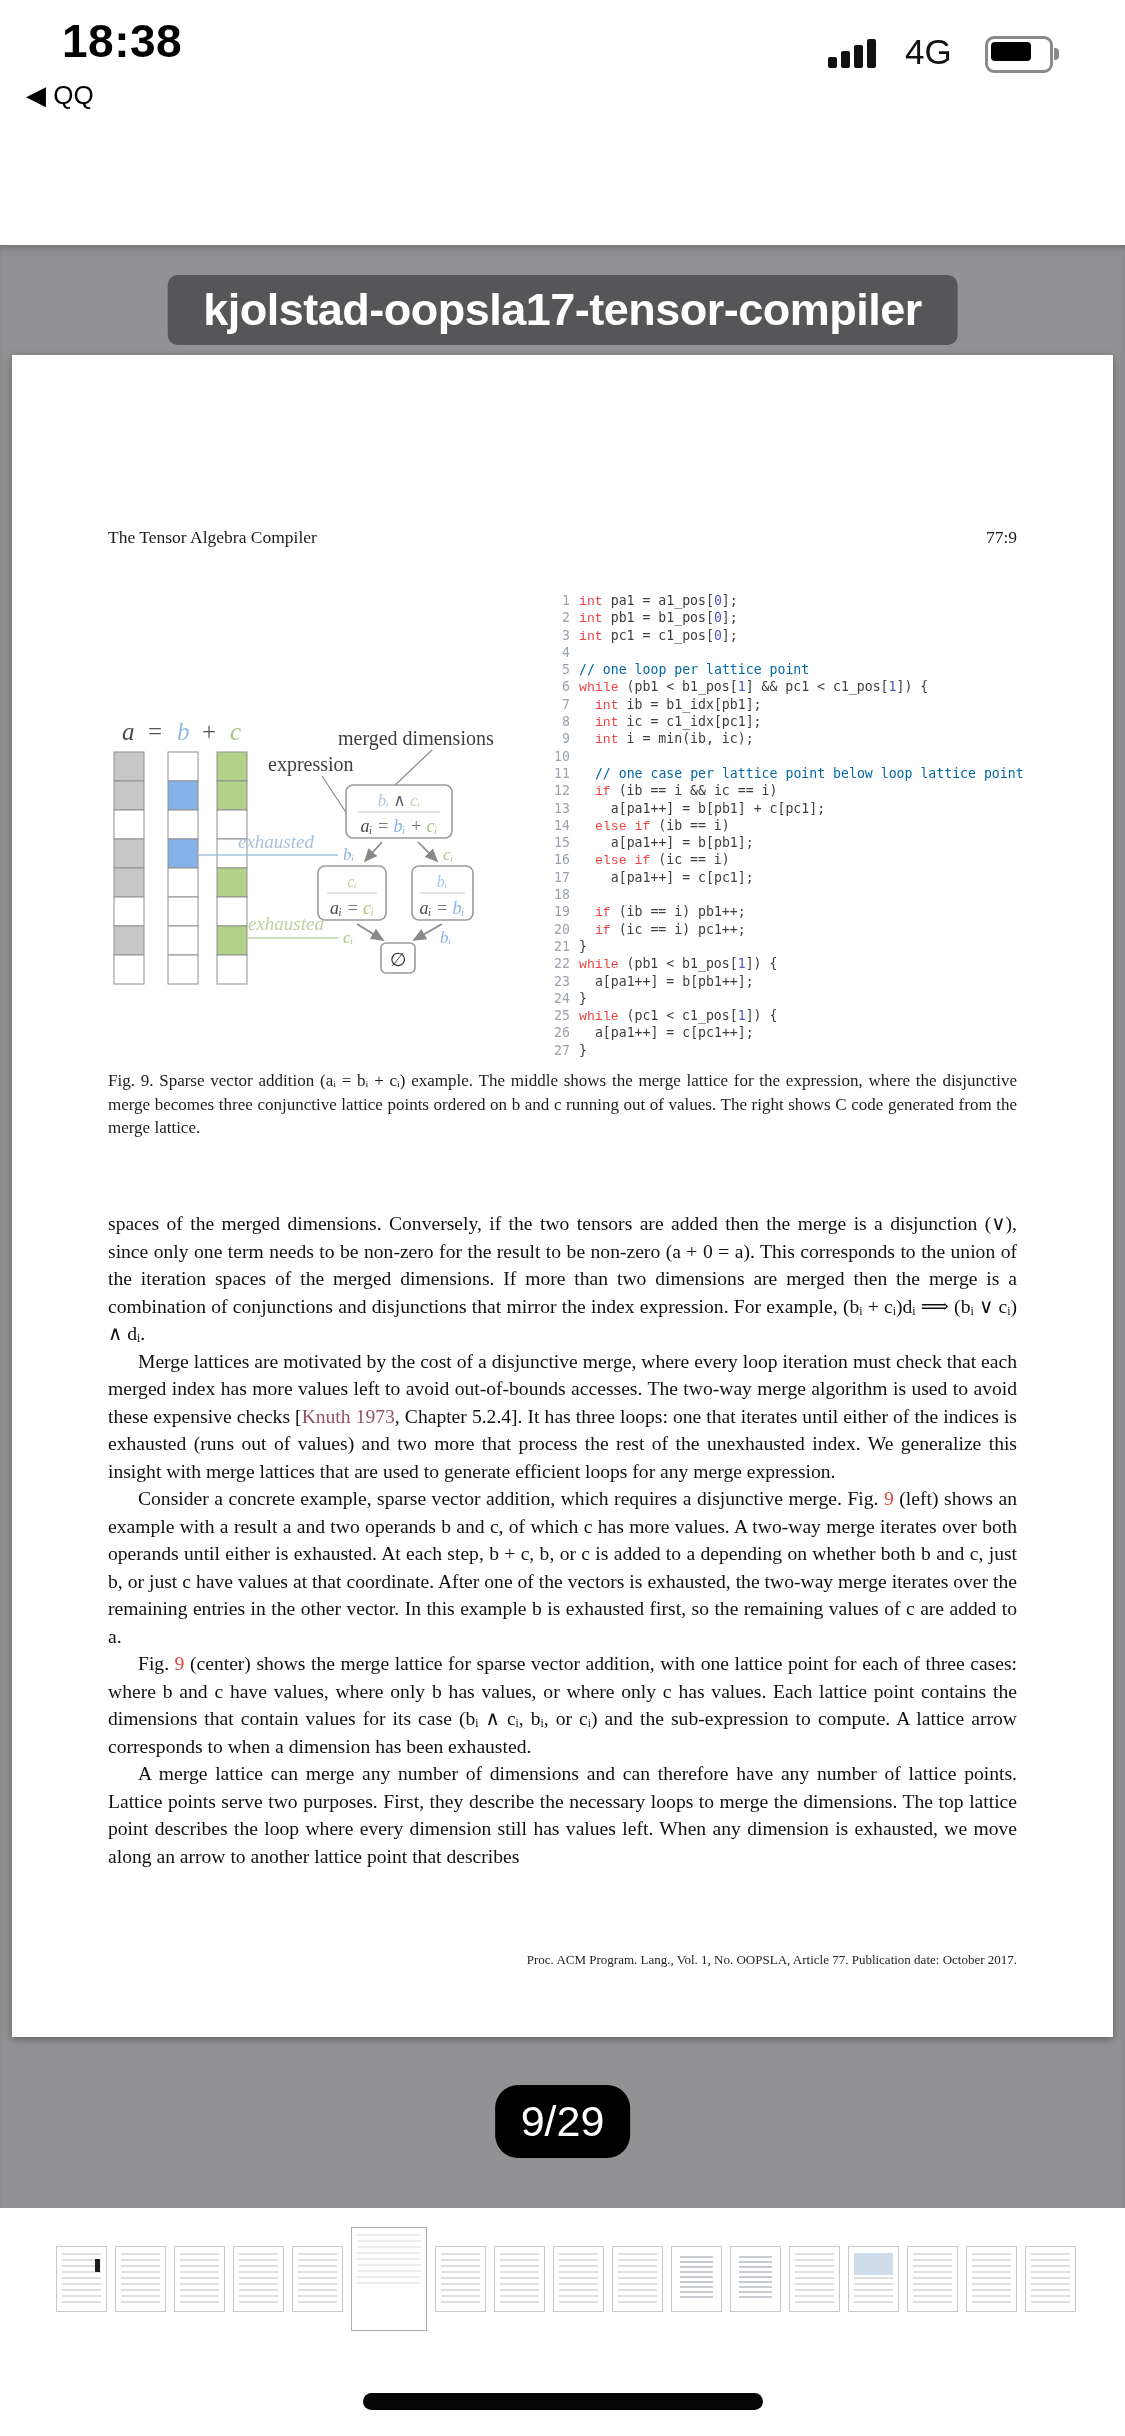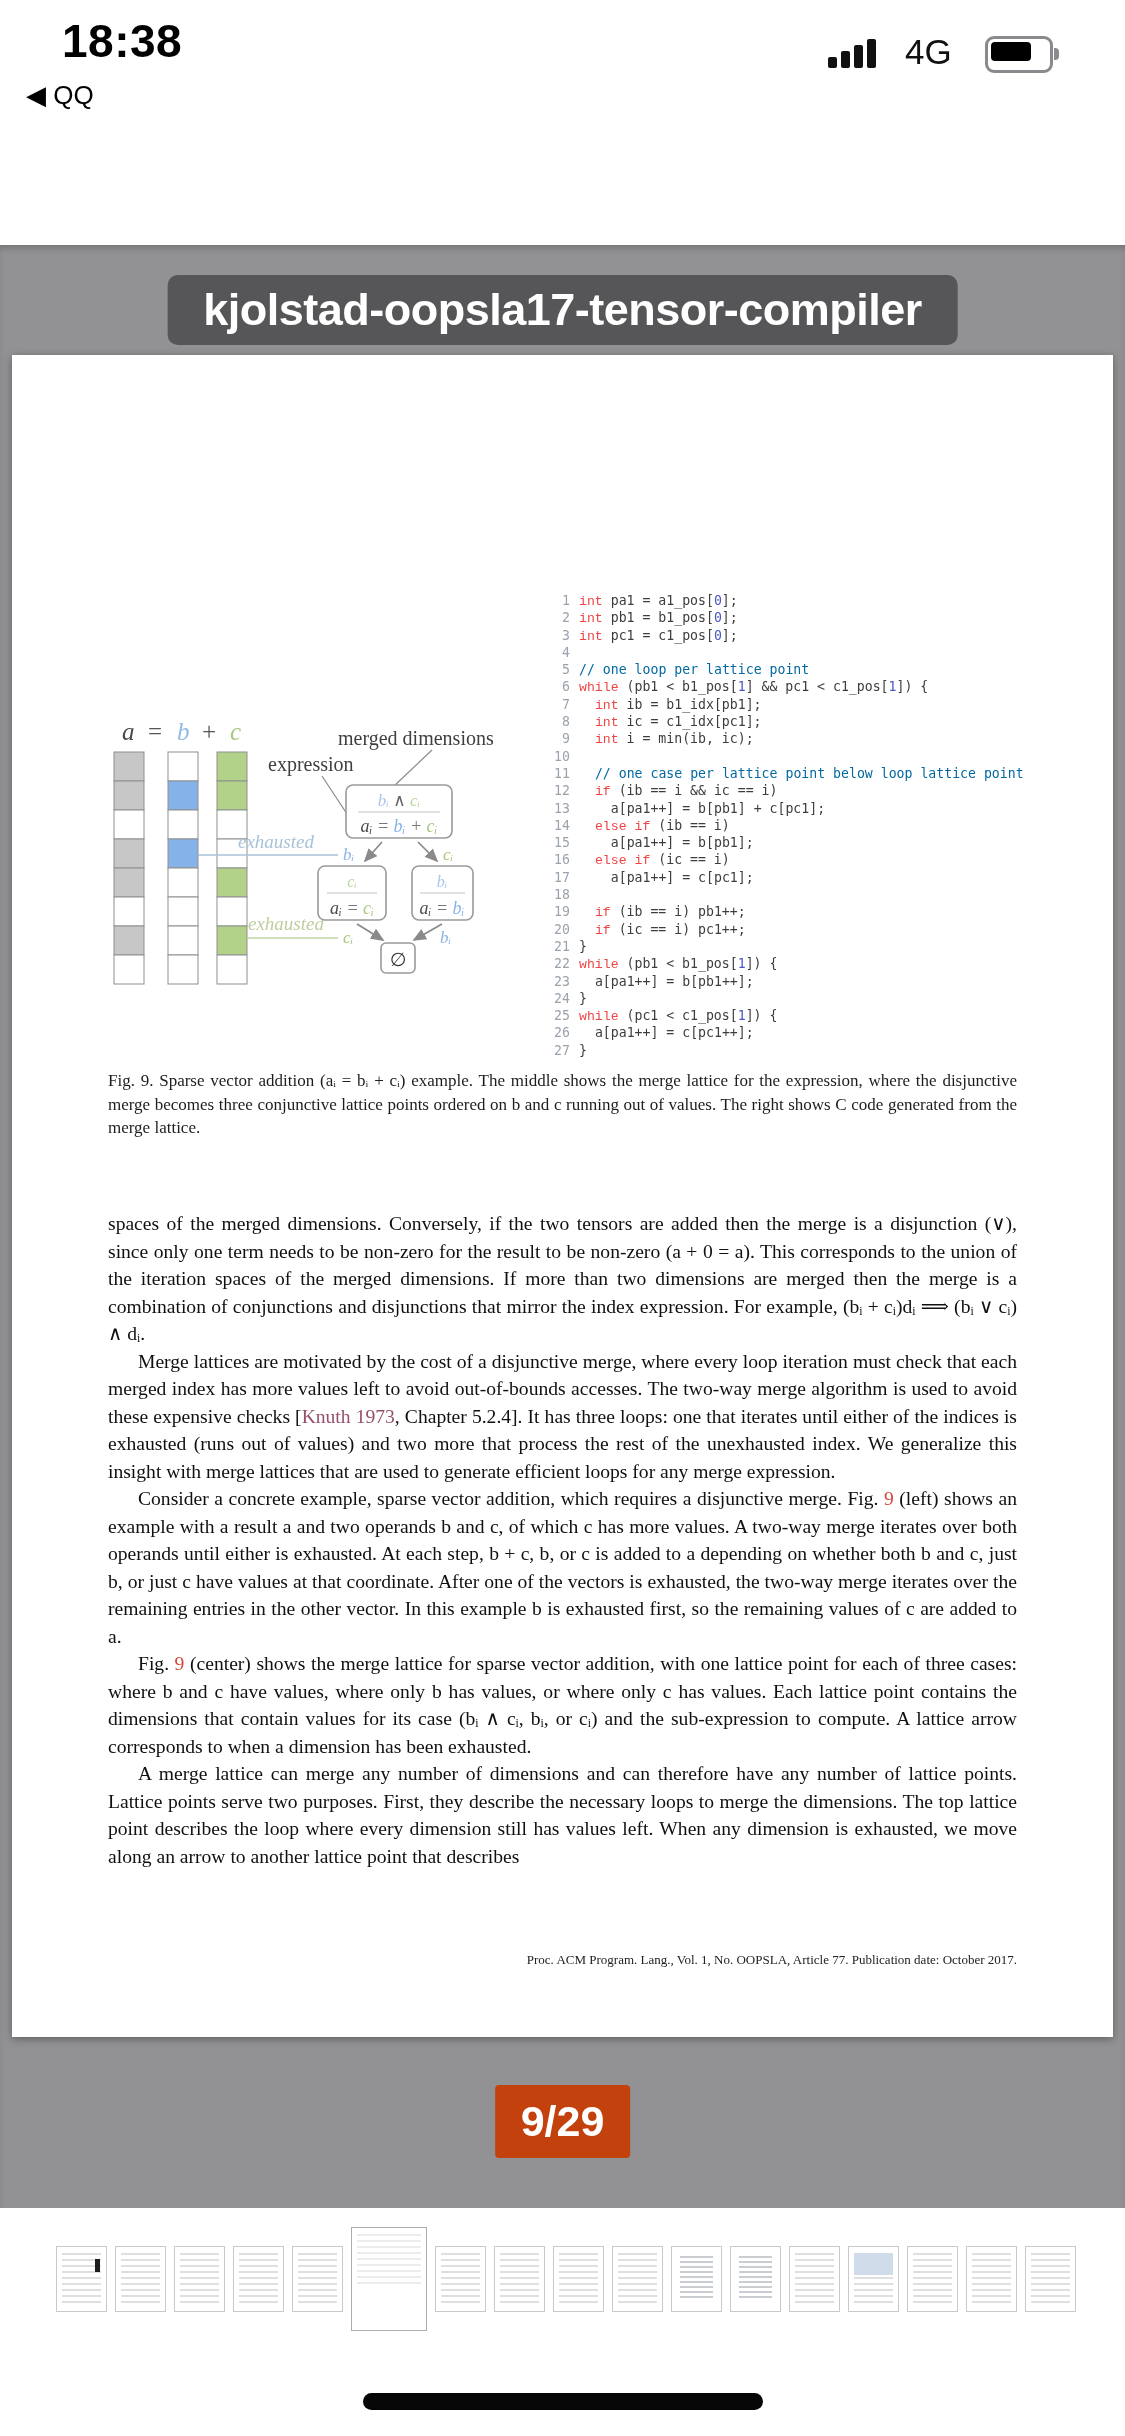--- a/index.html
+++ b/index.html
@@ -46,22 +46,22 @@
   .fig-caption{position:absolute;left:96px;right:96px;top:714px;font-size:17px;line-height:23.5px;
                color:#1d1d1d;text-align:justify;}
   .body-text{position:absolute;left:96px;right:96px;top:855px;font-size:19.6px;line-height:27.5px;
              color:#101010;text-align:justify;}
   .body-text p{margin:0;}
   .body-text p.indent{text-indent:30px;}
   .cite{color:#96506c;} .figref{color:#d4483e;}
   .page-footer{position:absolute;right:96px;top:1597px;font-size:13px;color:#222;}
 
   .page-indicator{position:absolute;left:50%;top:1840px;transform:translateX(-50%);
-                  background:#c2410c;color:#fff;font-size:43px;font-weight:700;
-                  padding:12px 26px;border-radius:4px;}
+                  background:#000000;color:#fff;font-size:43px;font-weight:400;
+                  padding:12px 26px;border-radius:23px;}
 
   
   .thumb-strip{position:absolute;left:0;top:2208px;width:1125px;height:228px;background:#fff;}
   .thumb-row{position:absolute;left:56px;top:38px;display:flex;gap:8px;align-items:flex-start;}
   .thumb{position:relative;width:51px;height:66px;background:#fff;border:1px solid #c9c9c9;flex:0 0 auto;box-sizing:border-box;}
   .thumb::before{content:"";position:absolute;left:5px;right:5px;top:6px;bottom:6px;
                  background:repeating-linear-gradient(180deg,#dadada 0 2px,transparent 2px 6px);opacity:.85;}
   .thumb.v-cover::after{content:"";position:absolute;right:6px;top:12px;width:5px;height:13px;background:#1c1c1c;}
   .thumb.v-code::before{background:repeating-linear-gradient(180deg,#bfc4ca 0 2px,transparent 2px 5px);
                         top:9px;bottom:13px;left:8px;right:8px;}
@@ -140,20 +140,24 @@
     <svg width="62" height="76" viewBox="0 0 62 76">
       <path d="M11,5 H51 V71 L31,53.5 L11,71 Z" fill="none" stroke="currentColor" stroke-width="5.5" stroke-linejoin="round"></path>
     </svg>
   </div>
 </div>
 
 <div class="doc-area">
   <div class="title-badge">kjolstad-oopsla17-tensor-compiler</div>
 
   <div class="page">
+    <div class="page-header serif">
+      <span>The Tensor Algebra Compiler</span>
+      <span>77:9</span>
+    </div>
 
     <svg class="fig-svg" width="460" height="470" viewBox="0 0 460 470">
       <defs>
         <marker id="arw" markerWidth="9" markerHeight="8" refX="7" refY="3.5" orient="auto">
           <path d="M0,0 L8,3.5 L0,7 Z" fill="#8a8a8a"></path>
         </marker>
       </defs>
 
       <g font-family="Liberation Serif, DejaVu Serif, DejaVu Sans, serif" font-style="italic" font-size="25">
         <text x="12" y="150" fill="#4a4a4a">a</text>

